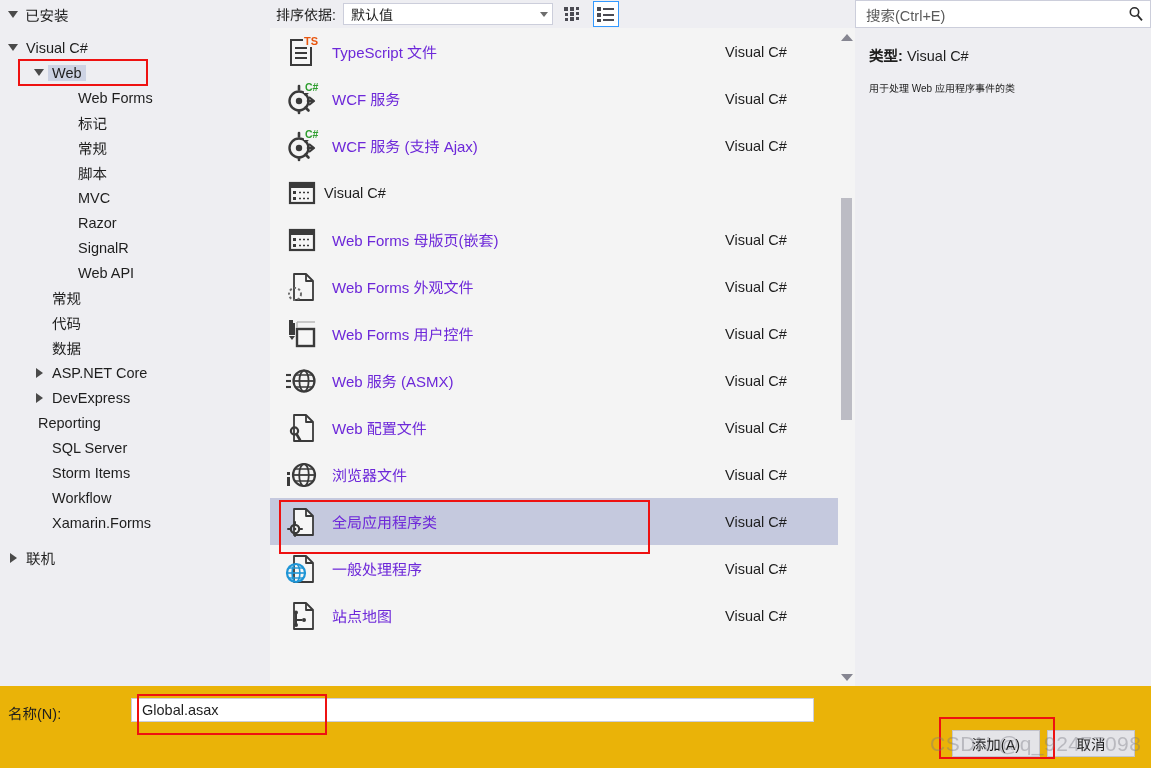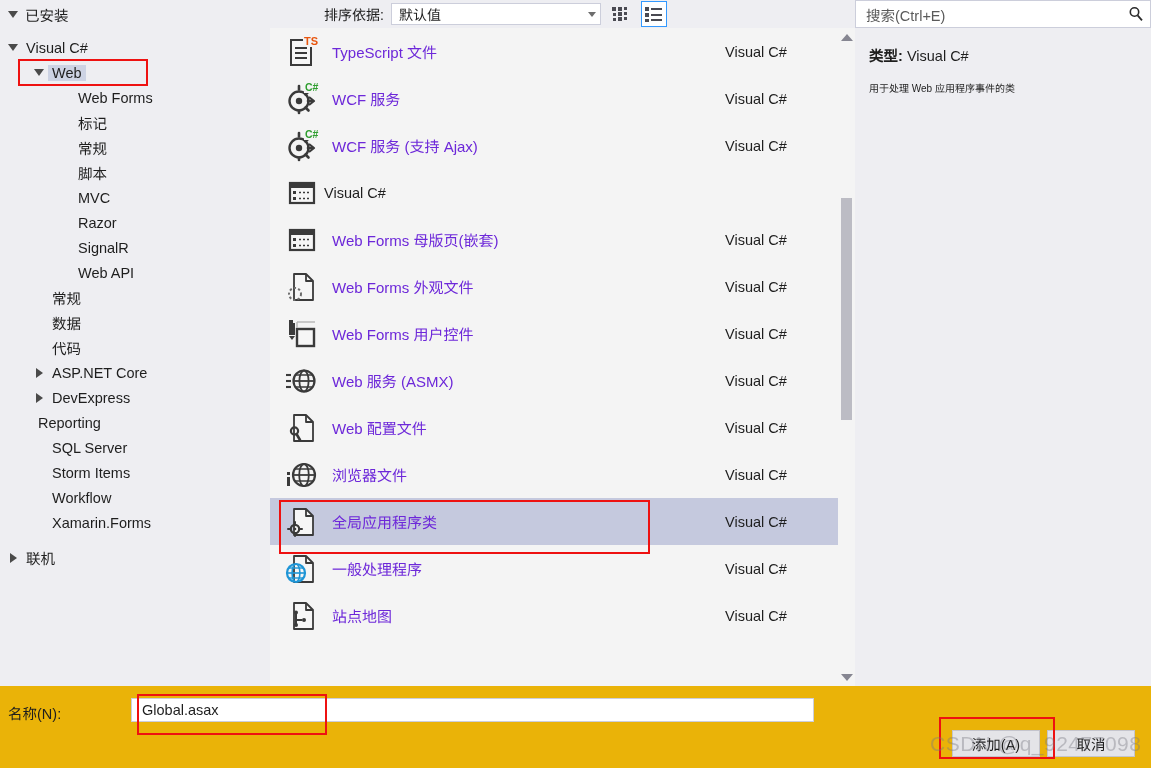--- a/index.html
+++ b/index.html
@@ -52,21 +52,20 @@
   }
   .tb-mid {
     flex: 1 1 auto;
     height: 100%;
     display: flex;
     align-items: center;
     background: #eeeef2;
     padding-left: 6px;
     box-sizing: border-box;
     gap: 7px;
-    margin-left: 48px;
   }
   .sort-label {
     font-size: 14px;
     color: #1e1e1e;
     white-space: nowrap;
   }
   .sort-select {
     width: 210px;
     height: 22px;
     background: #ffffff;
@@ -463,25 +462,25 @@
           <div class="tree-item" style="padding-left: 56px;">
             <span class="twisty"></span>
             <span class="lbl">Web API</span>
           </div>
           <div class="tree-item" style="padding-left: 30px;">
             <span class="twisty"></span>
             <span class="lbl">常规</span>
           </div>
           <div class="tree-item" style="padding-left: 30px;">
             <span class="twisty"></span>
+            <span class="lbl">代码</span>
+          </div>
+          <div class="tree-item" style="padding-left: 30px;">
+            <span class="twisty"></span>
             <span class="lbl">数据</span>
-          </div>
-          <div class="tree-item" style="padding-left: 30px;">
-            <span class="twisty"></span>
-            <span class="lbl">代码</span>
           </div>
           <div class="tree-item" style="padding-left: 30px;">
             <span class="twisty">
               <span class="tri-right"></span>
             </span>
             <span class="lbl">ASP.NET Core</span>
           </div>
           <div class="tree-item" style="padding-left: 30px;">
             <span class="twisty">
               <span class="tri-right"></span>

